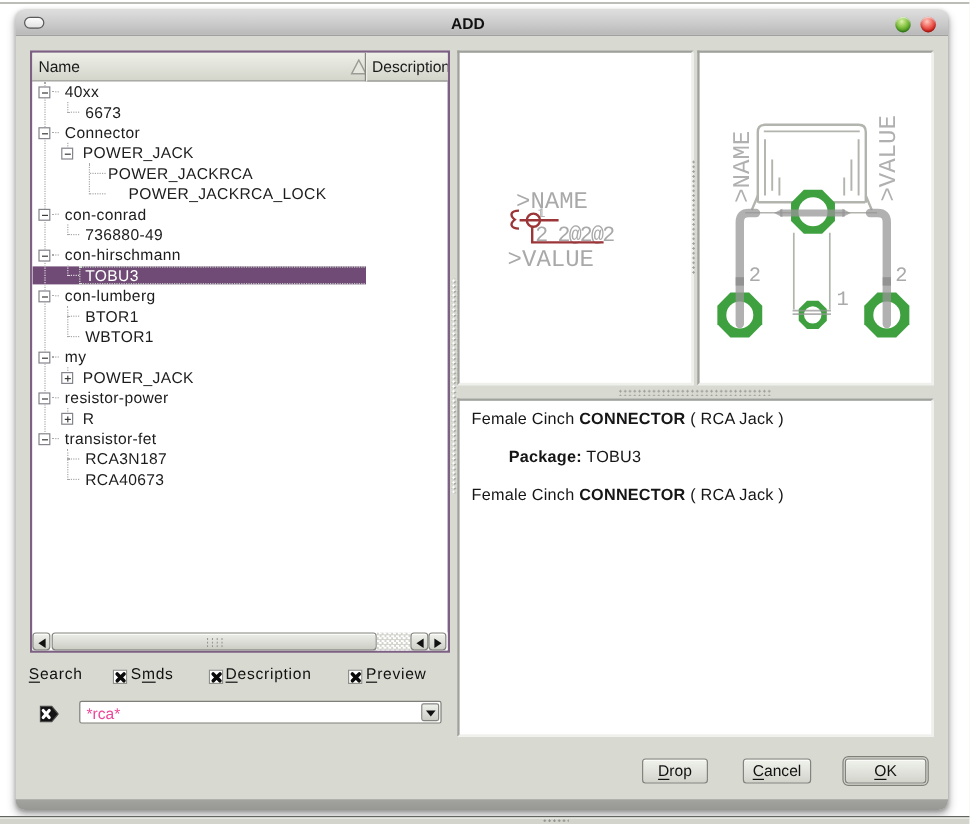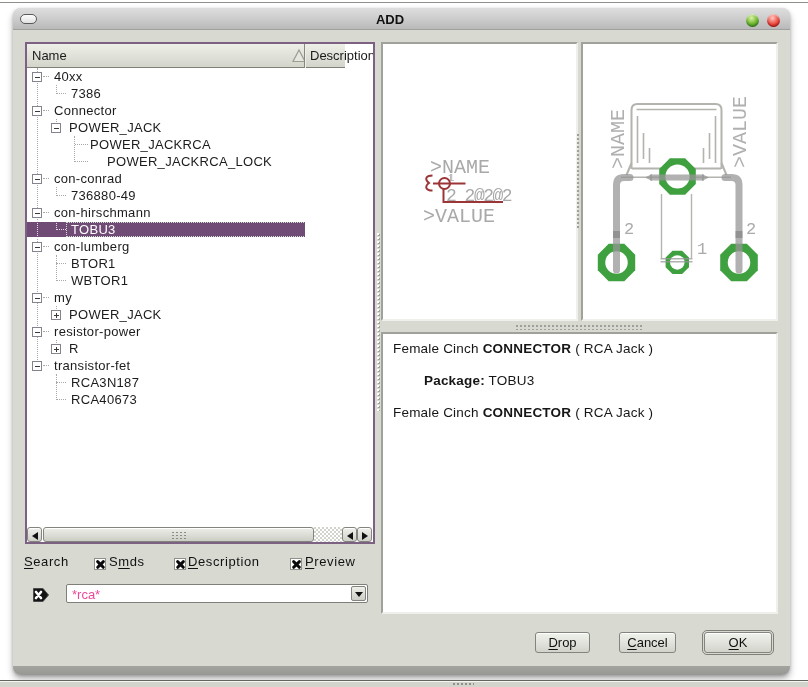--- a/index.html
+++ b/index.html
@@ -19,21 +19,21 @@
   background:linear-gradient(#fdfdfd,#e2e2e2); border:1.5px solid #5a5a5a; }
 .orb { position:absolute; top:6px; width:13px; height:13px; border-radius:50%; }
 #orbg { left:733px; background:radial-gradient(circle at 42% 30%, #ddf2a6, #7cbe3a 45%, #3f8c1d 78%, #1e5208); box-shadow:inset 0 -1px 2px rgba(0,60,0,.45), inset 0 1px 1px rgba(255,255,255,.8); }
 #orbr { left:754px; background:radial-gradient(circle at 42% 30%, #ffc9c0, #ee5c52 45%, #cf1812 78%, #700a08); box-shadow:inset 0 -1px 2px rgba(80,0,0,.5), inset 0 1px 1px rgba(255,255,255,.7); }
 #botbar { position:absolute; left:0; bottom:0; width:777px; height:9px; border-radius:0 0 8px 8px;
   background:linear-gradient(#a3a4a0,#979894); }
 
 
 #tree { position:absolute; left:12px; top:34px; width:350px; height:502px;
   border:2px solid #7c6182; background:#ffffff; }
-#thead { position:absolute; left:0; top:0; width:318px; height:24px;
+#thead { position:absolute; left:0; top:0; width:346px; height:24px;
   background:linear-gradient(#eef0e8,#d3d5cb); border-bottom:1px solid #7f807a; }
 #thead .hname { position:absolute; left:5px; top:4px; font-size:13px; color:#1a1a1a; }
 #thead .hdesc { position:absolute; left:283px; top:4px; font-size:13px; color:#1a1a1a; width:63px; overflow:hidden; white-space:nowrap; }
 #hdiv { position:absolute; left:277px; top:0; width:1px; height:24px; background:#878882; box-shadow:1px 0 0 #eef0e8; }
 #sorttri { position:absolute; left:265px; top:5px; }
 #rows { position:absolute; left:0; top:24px; width:278px; height:459px; overflow:hidden; background:#fff; }
 .row { position:absolute; left:0; width:346px; height:17px; font-size:13px; color:#1c1c1c; }
 .row .nm { position:absolute; top:1px; white-space:nowrap; letter-spacing:0.3px; }
 .row .ds { position:absolute; left:283px; top:1px; width:63px; overflow:hidden; white-space:nowrap; letter-spacing:0.3px; }
 .sel::before { content:""; position:absolute; left:0; right:0; top:1px; height:15px; background:#6f4b75; }
@@ -153,21 +153,21 @@
         <div class="gl" style="left:48px;top:76px;width:13px;height:1px;border-top:1px dotted #a8a8a8;"></div>
         <div class="gl" style="left:48px;top:93px;width:13px;height:1px;border-top:1px dotted #a8a8a8;"></div>
         <div class="row" style="top:0px;">
             <span class="exp" style="left:5px;top:4px;">
               <i></i>
             </span>
             <span class="nm" style="left:27px;">40xx</span>
             <span class="ds">CMOS Logic</span>
           </div>
         <div class="row" style="top:17px;">
-            <span class="nm" style="left:44px;">7386</span>
+            <span class="nm" style="left:44px;">6673</span>
             <span class="ds">21 -Stage Counter</span>
           </div>
         <div class="row" style="top:34px;">
             <span class="exp" style="left:5px;top:4px;">
               <i></i>
             </span>
             <span class="nm" style="left:27px;">Connector</span>
             <span class="ds">Spark Fun Electronics</span>
           </div>
         <div class="row" style="top:51px;">

